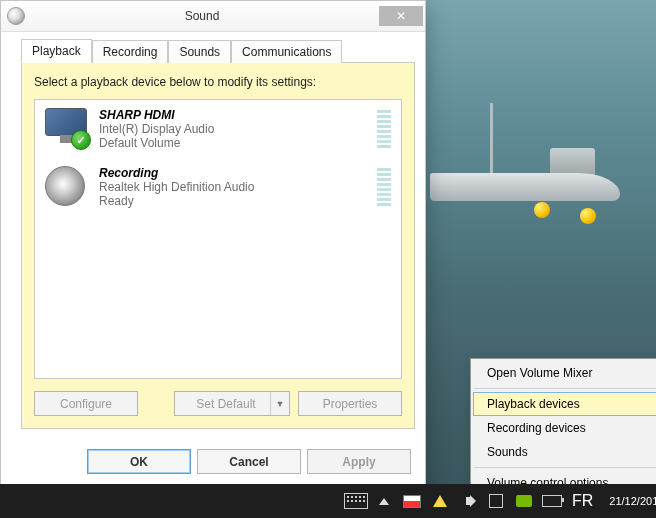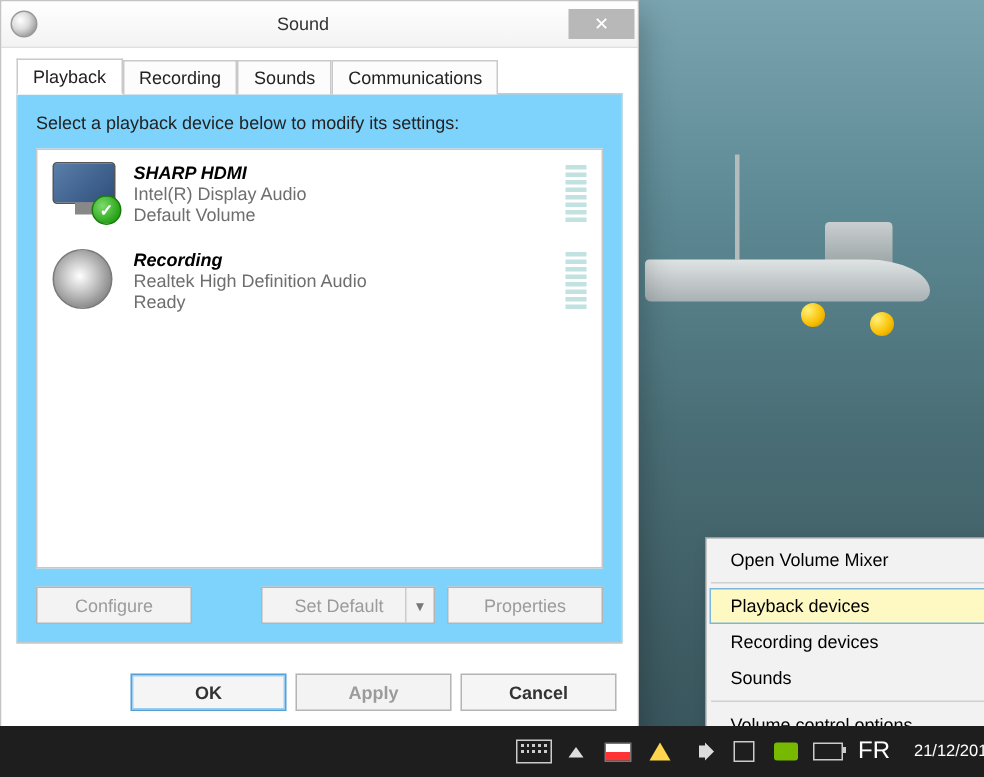--- a/index.html
+++ b/index.html
@@ -74,20 +74,21 @@
     width: 44px; height: 20px;
     margin-right: 2px;
     background: #b8b8b8;
     color: #fff;
     display: flex; align-items: center; justify-content: center;
     font-size: 12px;
   }
   .dialog-body {
     padding: 6px 10px 10px 10px;
     background: #fff;
+    margin-left: 10px;
   }
   .tabstrip {
     display: flex;
     align-items: flex-end;
     margin-left: 0px;
     position: relative;
     top: 1px;
   }
   .tab {
     padding: 4px 10px 4px 10px;
@@ -99,21 +100,21 @@
     color: #222;
   }
   .tab.active {
     background: #fff;
     position: relative;
     z-index: 2;
     border-bottom: 1px solid #fff;
   }
   .tabpage {
     border: 1px solid #c9c9c9;
-    background: #7dd3fc;
+    background: #fef9c3;
     padding: 12px 12px 12px 12px;
   }
   .instr { color: #222; margin-bottom: 10px; }
   .device-list {
     border: 1px solid #c9c9c9;
     height: 278px;
     background: #fff;
     overflow: hidden;
   }
   .device {
@@ -342,22 +343,22 @@
               <span class="arrow">▼</span>
             </div>
             <div class="btn disabled">Properties</div>
           </div>
         </div>
       </div>
     </div>
 
     <div class="dlg-buttons">
       <div class="btn focus">OK</div>
+      <div class="btn">Cancel</div>
       <div class="btn disabled">Apply</div>
-      <div class="btn">Cancel</div>
     </div>
   </div>
 
   <div class="context-menu">
     <div class="mi">Open Volume Mixer</div>
     <div class="sep"></div>
     <div class="mi sel">Playback devices</div>
     <div class="mi">Recording devices</div>
     <div class="mi">Sounds</div>
     <div class="sep"></div>

